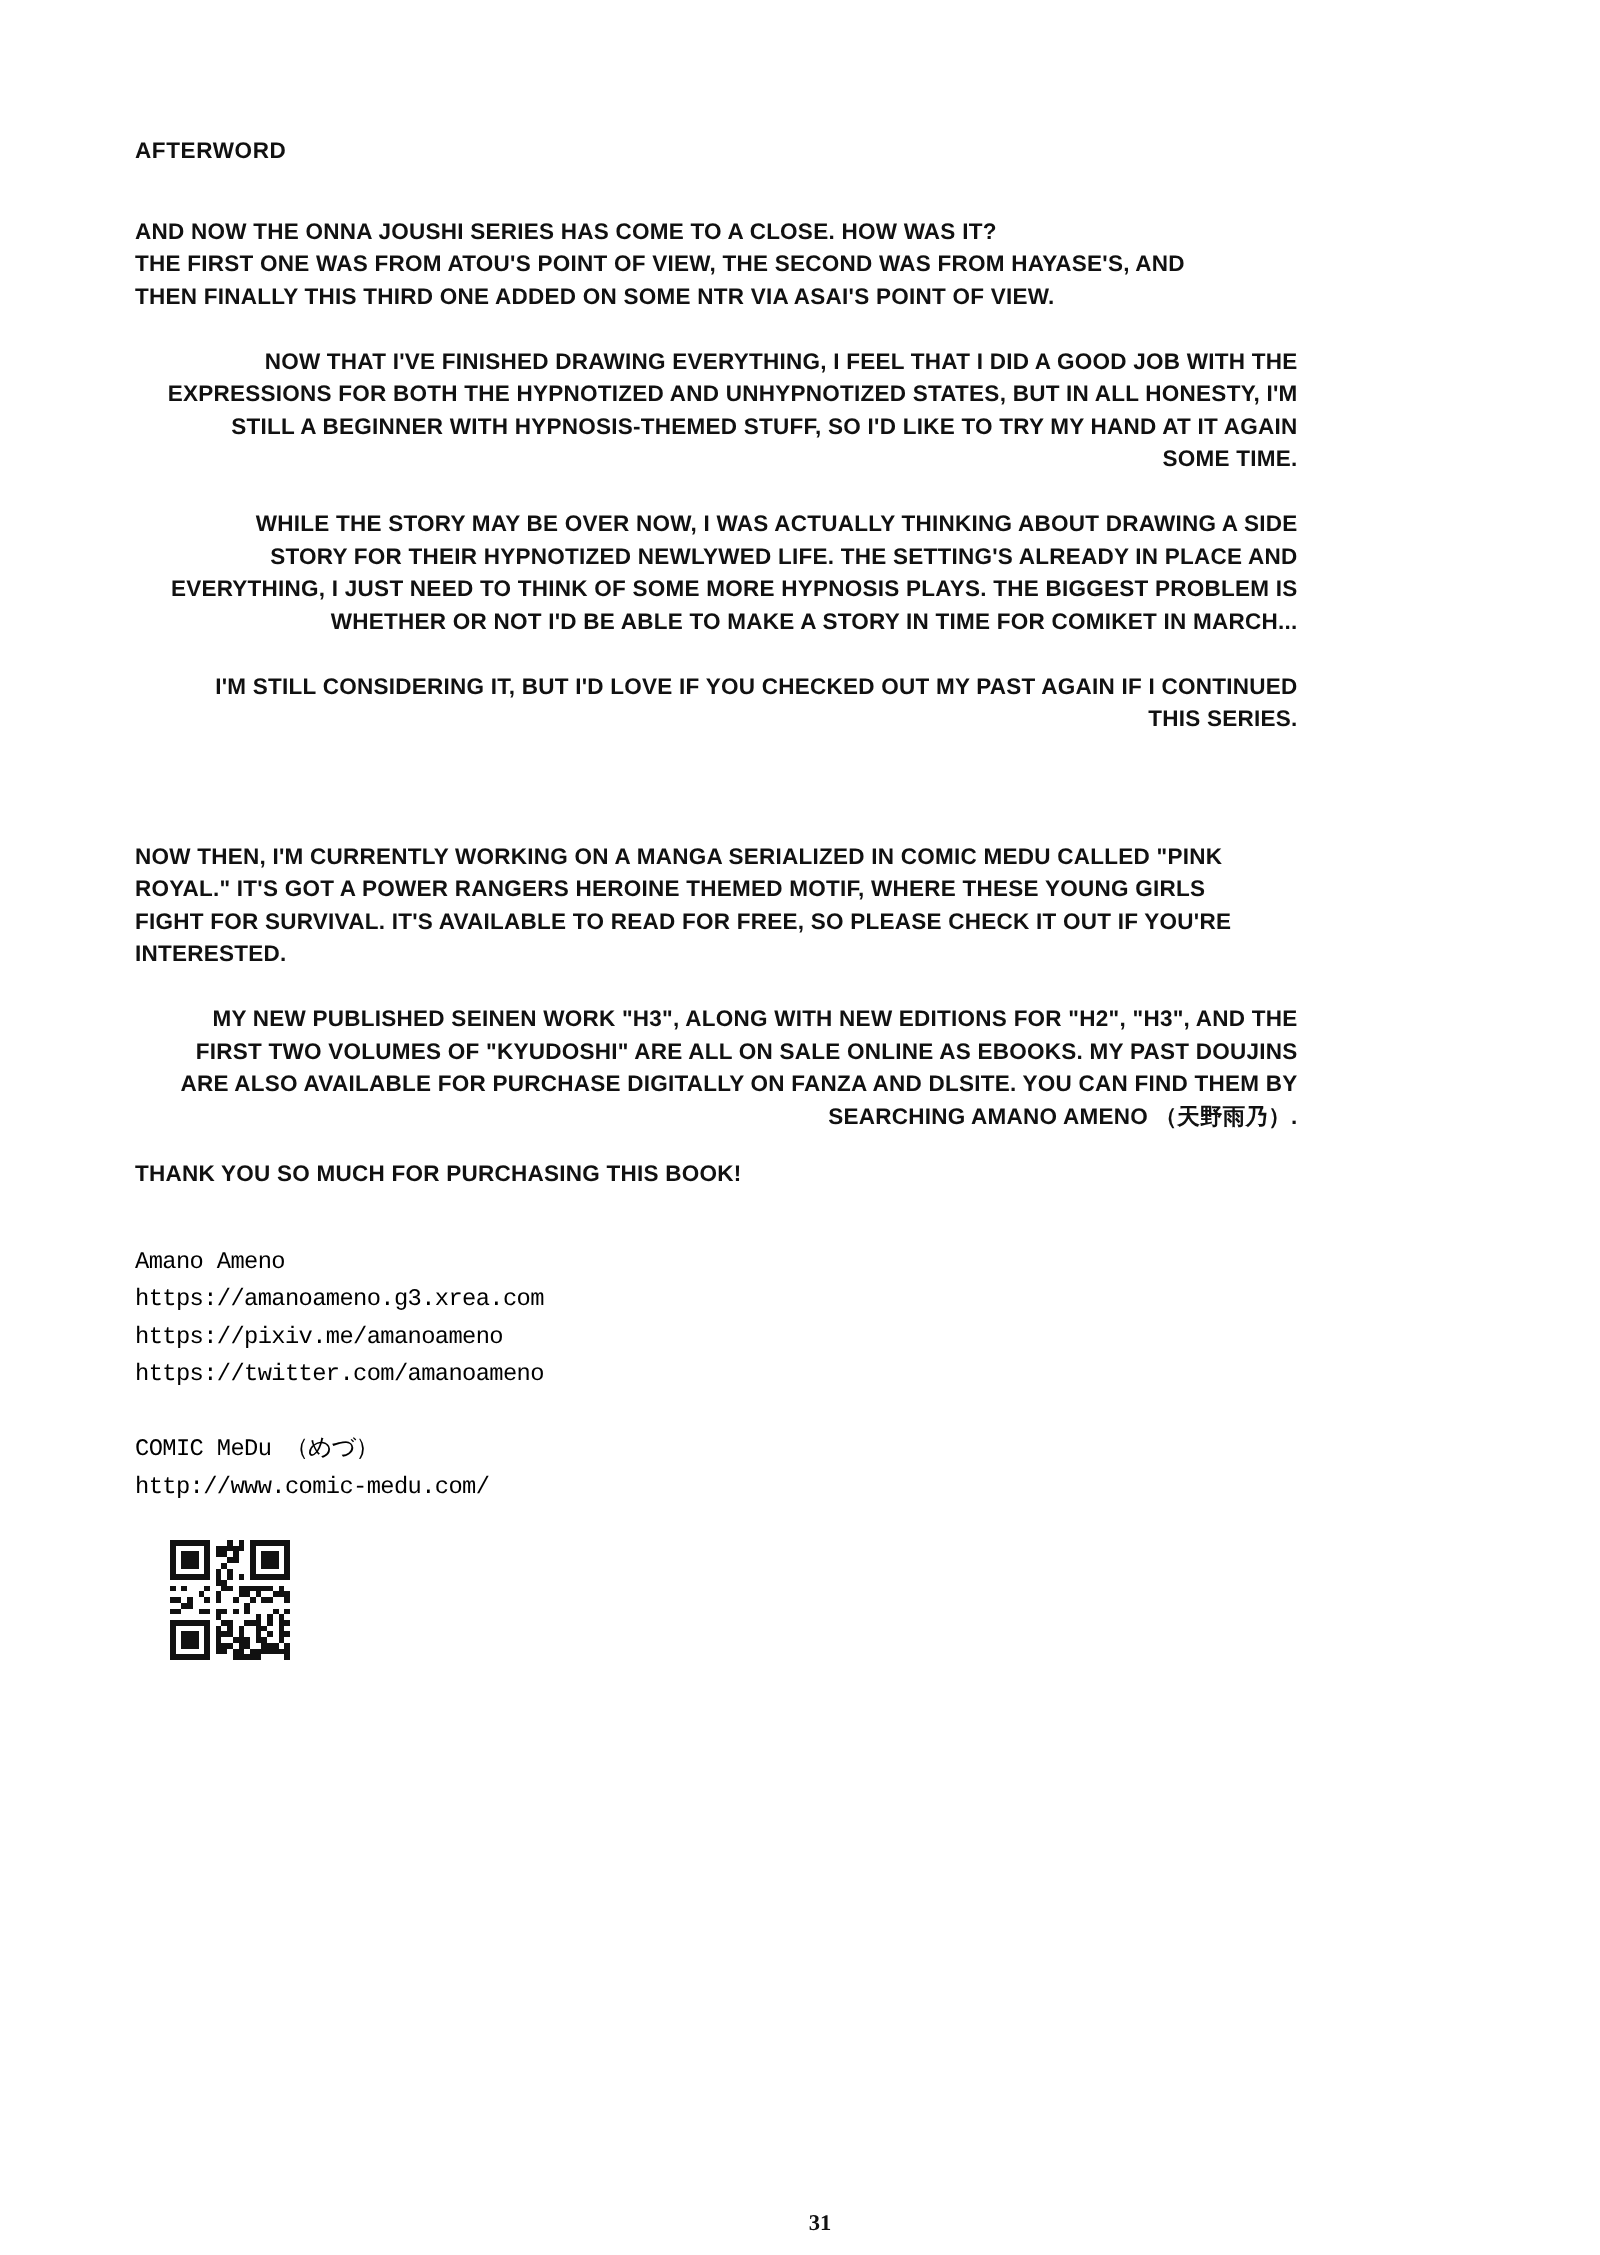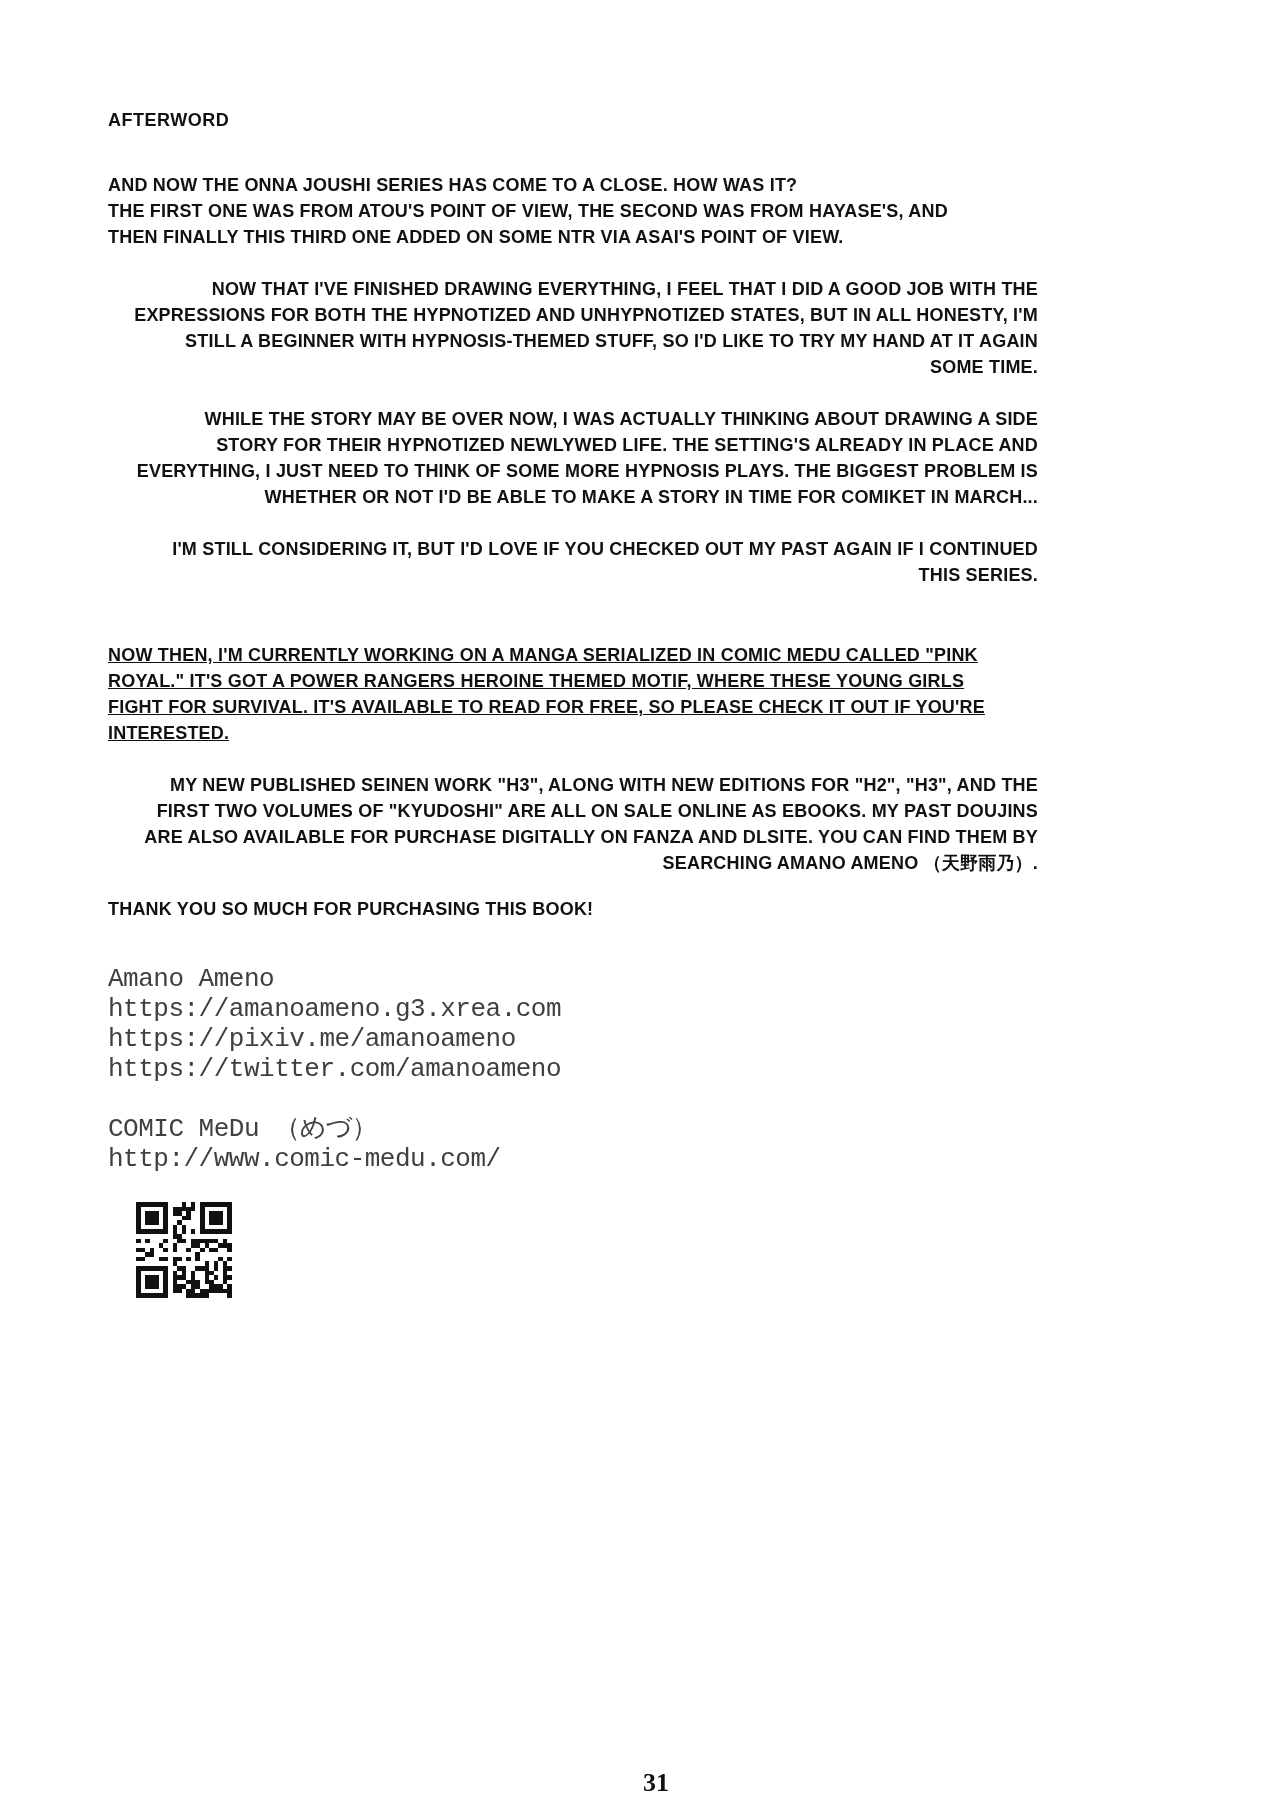--- a/index.html
+++ b/index.html
@@ -31,47 +31,47 @@
   .para {
     font-size: 18px;
     font-weight: bold;
     line-height: 26px;
     letter-spacing: 0.2px;
     white-space: pre-line;
     margin: 0 0 0 0;
   }
   .gap-1 { margin-top: 26px; text-align: right; }
   .gap-1s { margin-top: 20px; }
-  .gap-2 { margin-top: 54px; text-decoration: underline; }
+  .gap-2 { margin-top: 84px; }
   .credits {
     font-family: "Liberation Mono", monospace;
-    font-size: 26px;
+    font-size: 19px;
     font-weight: normal;
     line-height: 30px;
     letter-spacing: -0.5px;
-    color: #404040;
+    color: #000000;
   }
   .credits .author { margin-top: 42px; }
   .credits .publisher { margin-top: 30px; }
   .qr-wrap {
     margin-top: 26px;
     margin-left: 28px;
     width: 96px;
     height: 100px;
   }
   .qr-wrap svg { display: block; width: 96px; height: 100px; }
   .page-number {
     position: absolute;
     left: 0;
     right: 0;
     top: 1768px;
     text-align: center;
     font-family: "Liberation Serif", serif;
     font-weight: bold;
-    font-size: 26px;
+    font-size: 18px;
     color: #111111;
     padding-left: 32px;
   }
 </style>
 </head>
 <body>
 
 <div class="page">
 
   <h1 class="title">AFTERWORD</h1>

